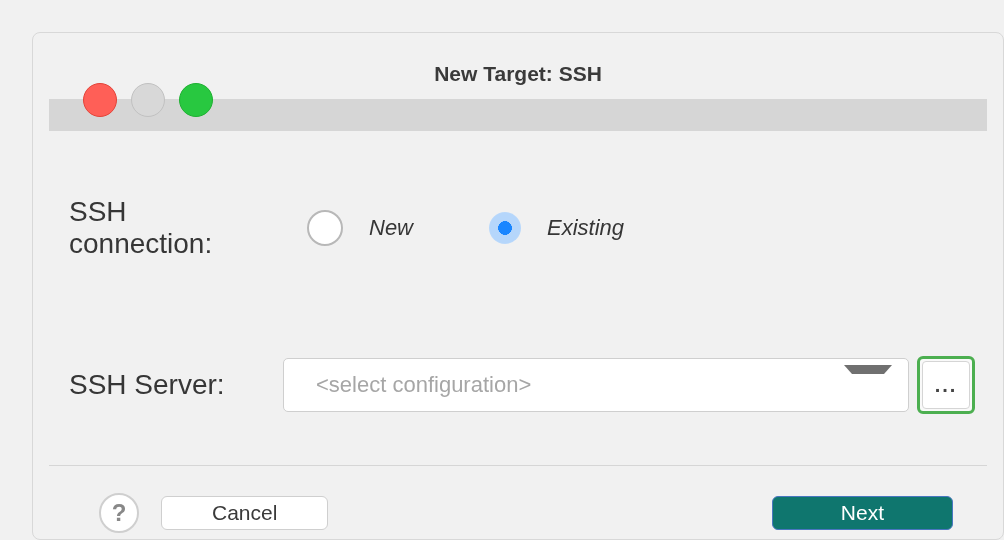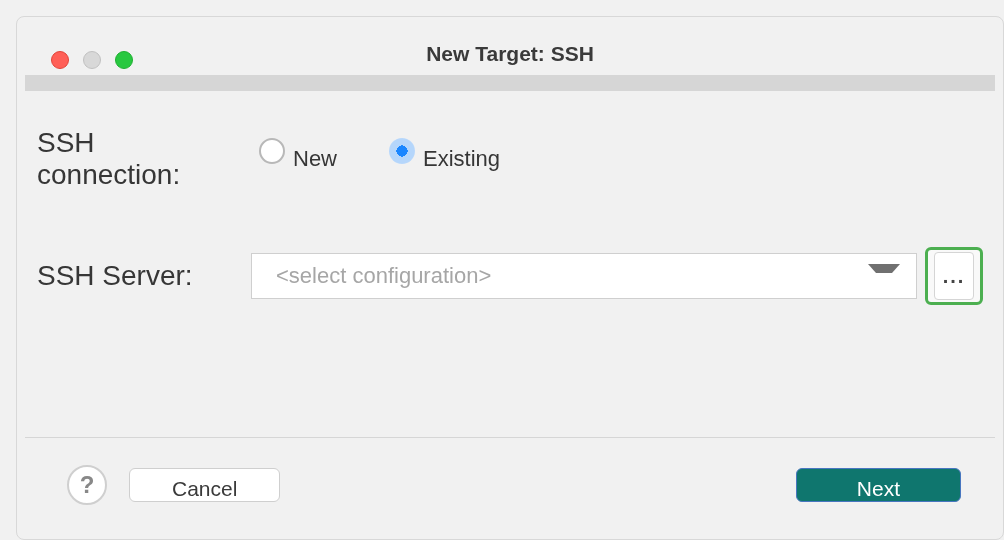--- a/index.html
+++ b/index.html
@@ -1,18 +1,18 @@
 <!DOCTYPE html>
 <html><head>
   <meta charset="utf-8">
   <style>
     * {
       box-sizing: border-box;
       margin: 0;
-      padding: 8px;
+      padding: 16px;
     }
     body {
       font-family: -apple-system, BlinkMacSystemFont, "Helvetica Neue", Arial, sans-serif;
       background: #f1f1f1;
       width: 1004px;
       height: 540px;
       overflow: hidden;
       color: #333;
     }
     .window {
@@ -79,23 +79,24 @@
       width: 210px;
       padding-left: 4px;
     }
     .radio-group {
       display: flex;
       align-items: center;
       gap: 28px;
     }
     .radio-option {
       display: flex;
-      align-items: flex-start;
-      gap: 0;
-      cursor: pointer;
+      align-items: center;
+      gap: 10px;
+      cursor: pointer;
+      font-style: italic;
     }
     .radio-circle {
       width: 26px;
       height: 26px;
       border-radius: 50%;
       border: 2px solid #b8b8b8;
       background: #fff;
       position: relative;
       display: flex;
       align-items: center;
@@ -119,24 +120,24 @@
       color: #363636;
     }
     .select-row {
       display: flex;
       align-items: center;
       gap: 8px;
       padding-right: 12px;
     }
     .select-box {
       flex: 1;
-      height: 46px;
+      height: 54px;
       background: #fff;
       border: 1px solid #cfcfcf;
-      border-radius: 0;
+      border-radius: 5px;
       display: flex;
       align-items: center;
       padding: 0 16px;
       justify-content: space-between;
       cursor: pointer;
     }
     .select-placeholder {
       color: #a6a6a6;
       font-size: 22px;
     }
@@ -200,20 +201,21 @@
       cursor: pointer;
       font-weight: bold;
     }
     .btn {
       height: 34px;
       padding: 0 34px;
       border-radius: 6px;
       font-size: 21px;
       cursor: pointer;
       display: flex;
+      align-items: center;
       justify-content: center;
     }
     .btn-cancel {
       background: #fff;
       border: 1px solid #cfcfcf;
       color: #3a3a3a;
     }
     .btn-next {
       background: #0f766e;
       border: 1px solid #4876c0;

